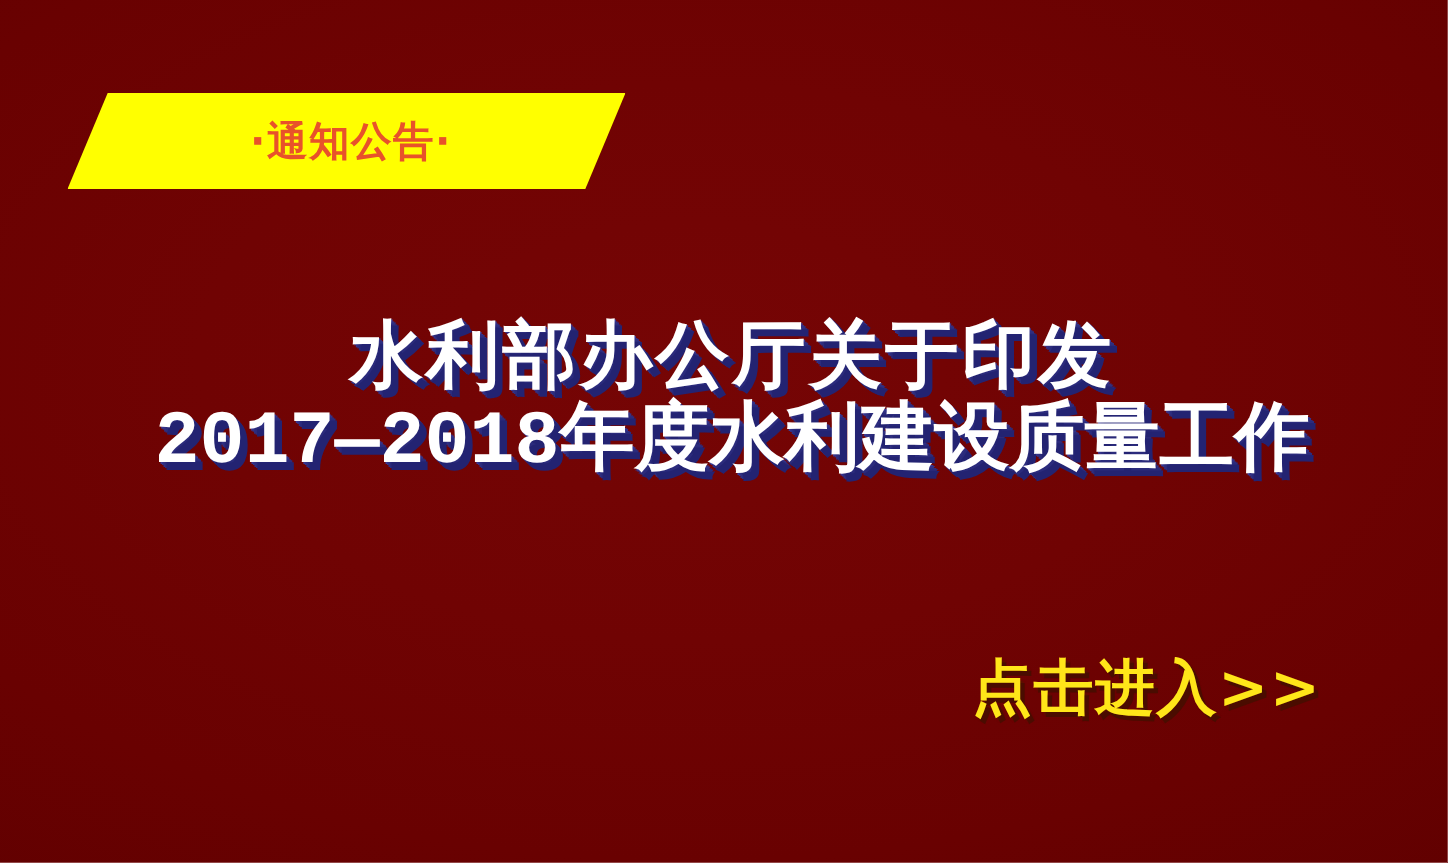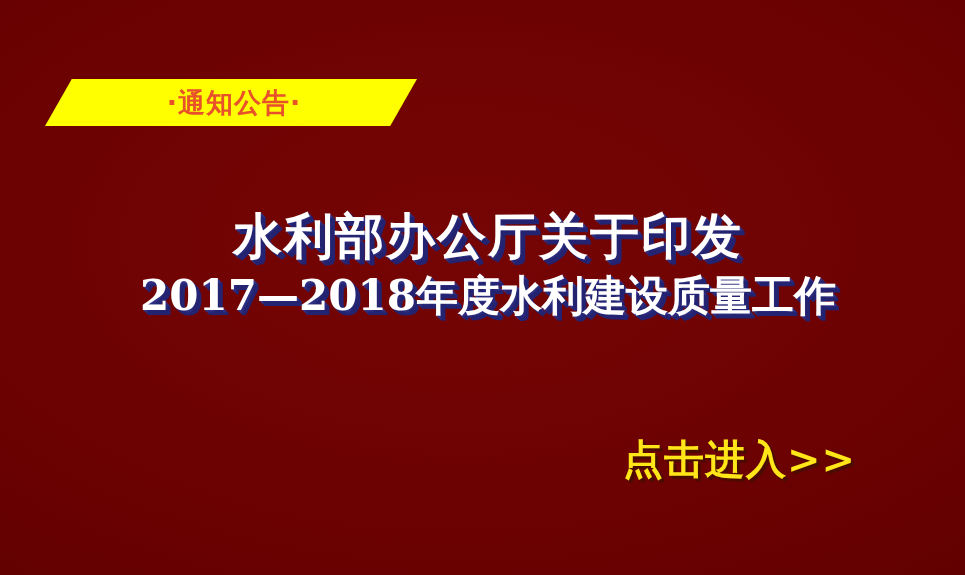--- a/index.html
+++ b/index.html
@@ -23,23 +23,23 @@
                        #700303 38%,
                        #690101 68%,
                        #5e0000 100%);
     overflow: hidden;
   }
 
   
   #banner-wrap {
     position: absolute;
     left: 45px;
-    top: 79px;
+    top: 62px;
     width: 372px;
-    height: 47px;
+    height: 64px;
   }
   #banner-shape {
     position: absolute;
     inset: 0;
     background: #ffff00;
     -webkit-clip-path: polygon(7.2% 100%, 0% 100%, 93.0% 0%, 100% 0%);
     clip-path: polygon(7.2% 100%, 0% 100%, 93.0% 0%, 100% 0%);
   }
   
   #banner-shape {
@@ -81,28 +81,29 @@
     white-space: nowrap;
     text-shadow:
        5px 5px 0 #232372,
        4px 4px 0 #2b2b7c,
        3px 3px 0 #2f2f80,
        2px 2px 0 #33338a,
        1px 1px 0 #3a3a93;
     margin-left: 11px;
   }
   #headline-line-2 {
-    font-size: 42px;
+    font-size: 50px;
     letter-spacing: 0px;
+    font-family: Liberation Mono, monospace;
   }
 
   
   #cta {
     position: absolute;
-    left: 623px;
+    left: 648px;
     top: 434px;
     color: #ffe619;
     font-family: "DejaVu Serif", "Liberation Serif", serif;
     font-weight: bold;
     font-size: 40px;
     line-height: 50px;
     letter-spacing: 1px;
     white-space: nowrap;
     text-shadow: 3px 3px 0 #4a0c00, 2px 2px 1px #5a1000;
     cursor: pointer;

